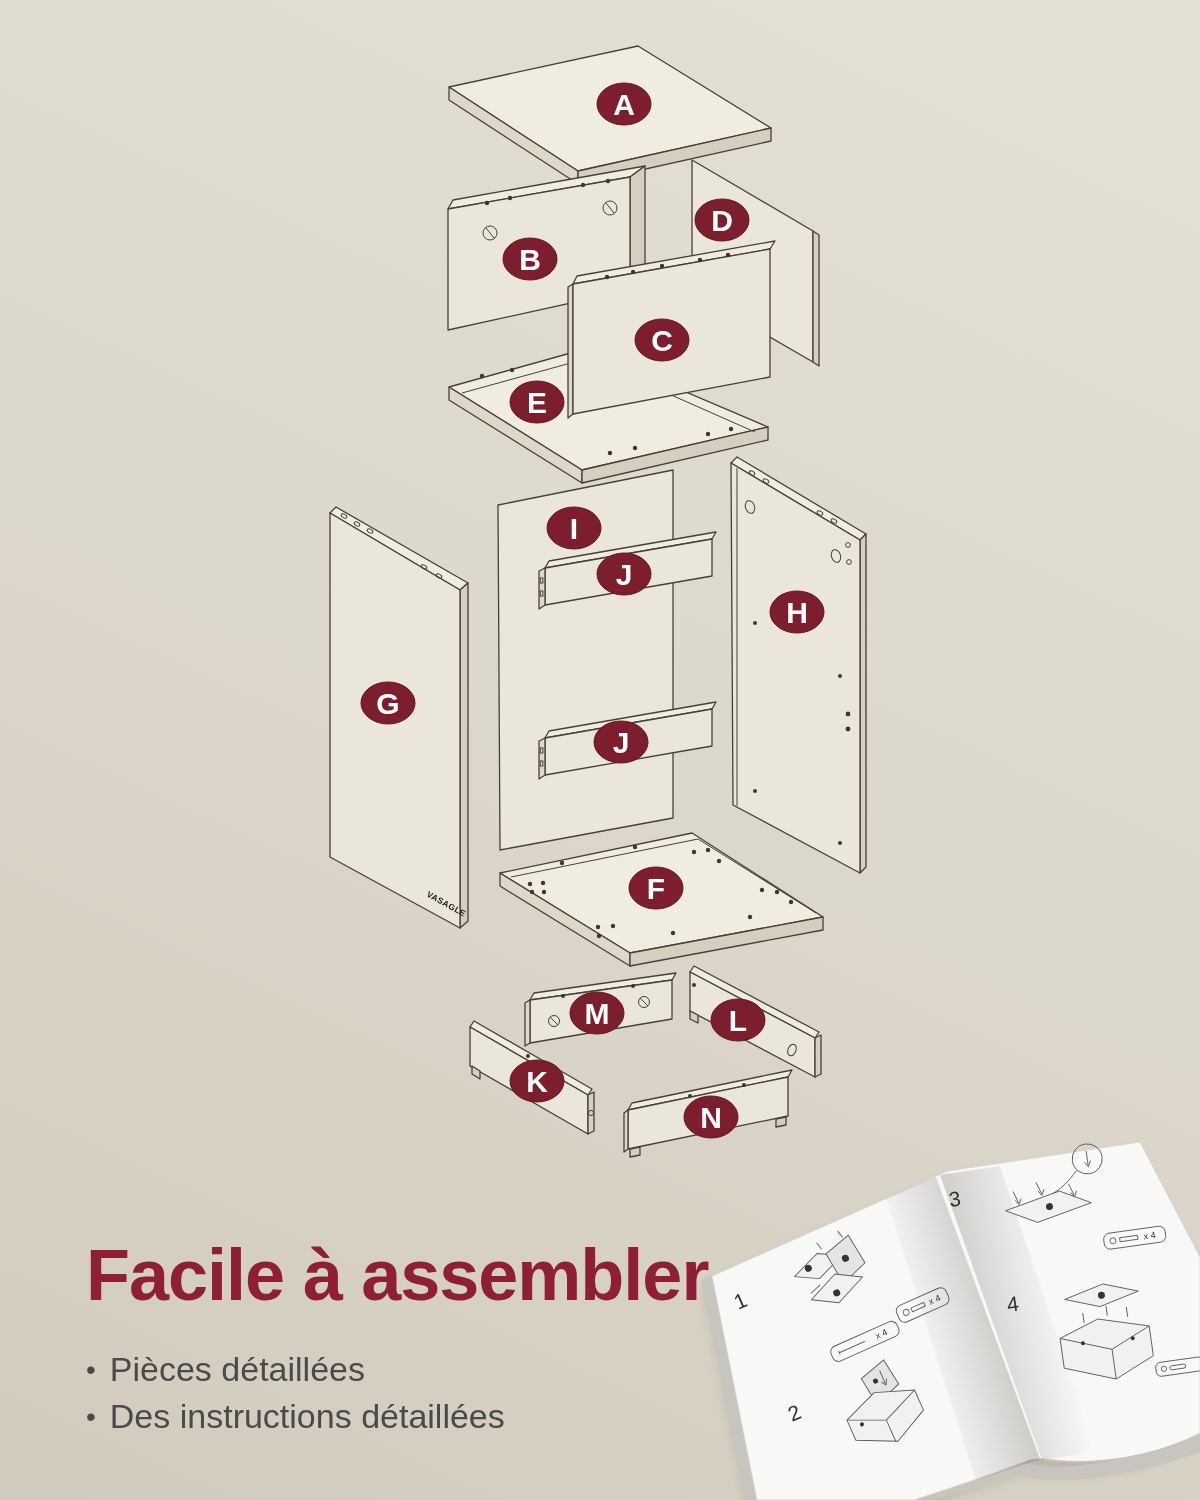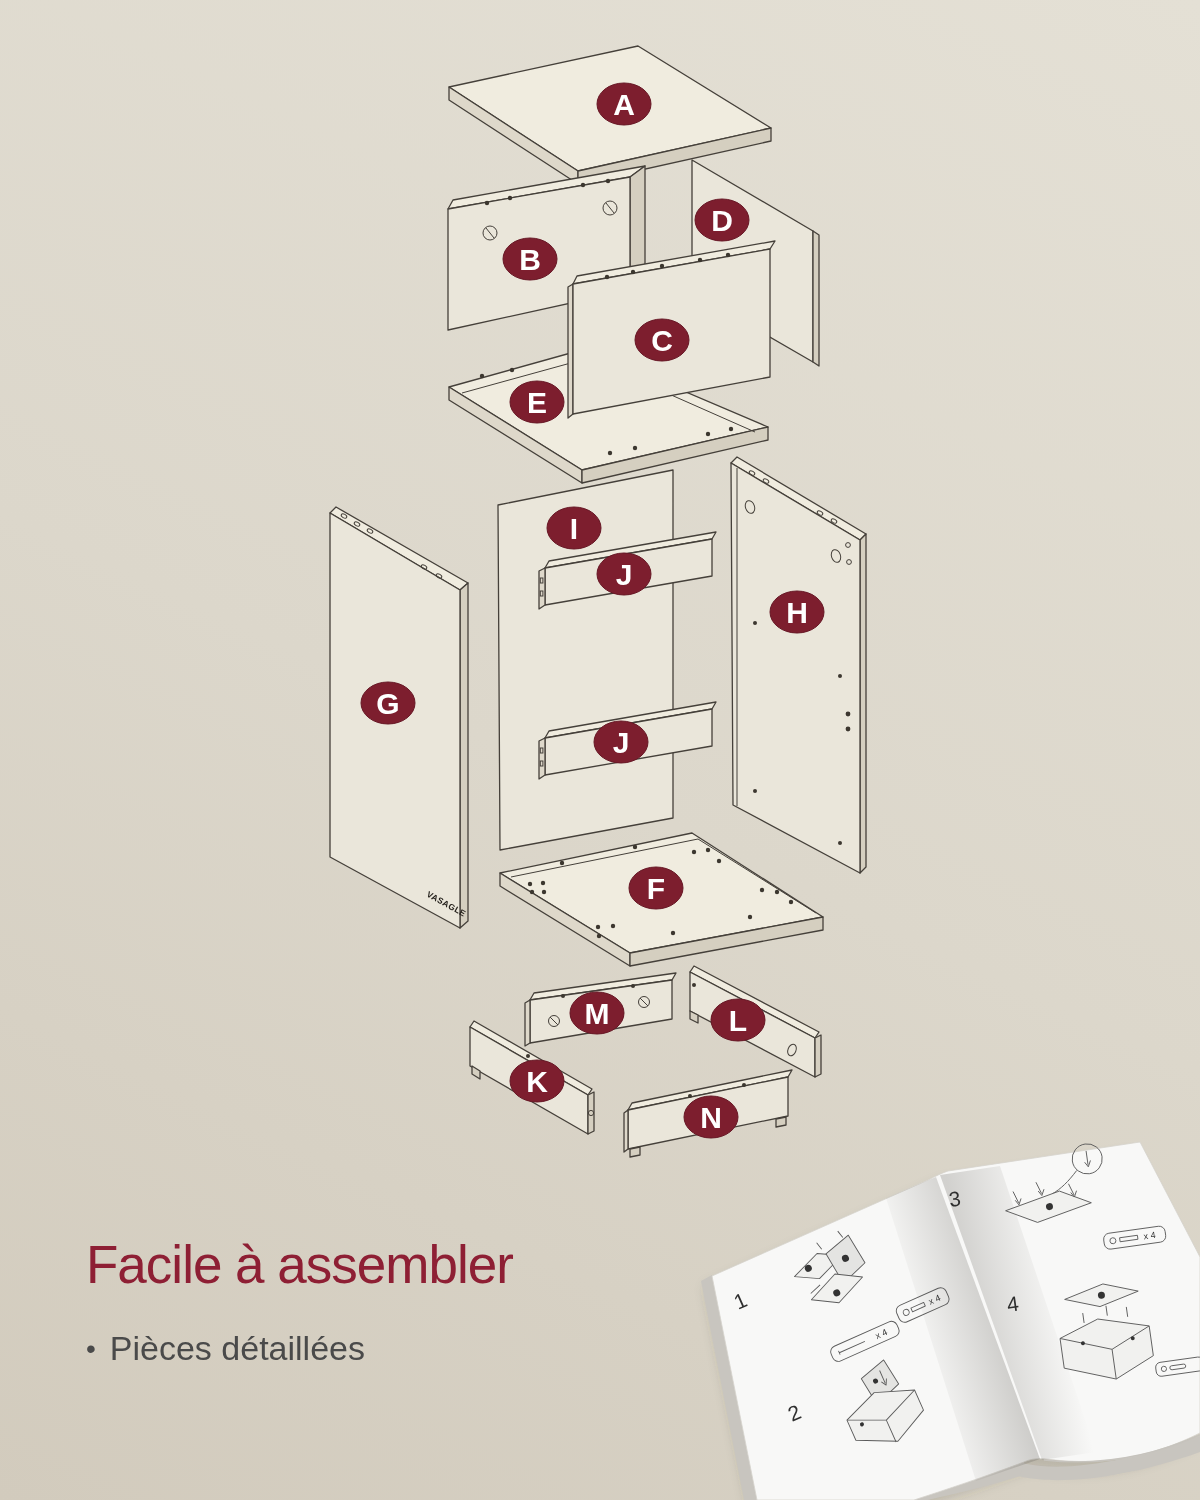--- a/index.html
+++ b/index.html
@@ -33,21 +33,21 @@
   .curl{fill:none;stroke:#c6c3bd;stroke-width:1.4;}
   .mini{fill:none;stroke:#5b5b5b;stroke-width:.9;stroke-linejoin:round;}
   .mini-fill{fill:#f1f1ef;stroke:#5b5b5b;stroke-width:.9;stroke-linejoin:round;}
   .mini-shade{fill:#e4e4e2;stroke:#5b5b5b;stroke-width:.9;}
   .mini-dot{fill:#333;stroke:none;}
   .step-num{font-size:21px;fill:#2f2f2f;font-family:"Liberation Sans",sans-serif;}
   .cnt{font-size:9px;fill:#333;font-family:"Liberation Sans",sans-serif;}
   
   .caption{position:absolute;left:86px;top:1234px;}
   .caption h1{
-    margin:0;font-size:53px;font-weight:400;letter-spacing:-1px;
+    margin:0;font-size:72px;font-weight:700;letter-spacing:-1px;
     color:var(--title,#8e1f34);font-family:"Liberation Sans",sans-serif;
   }
   .bullets{margin-top:30px;}
   .bullet{font-size:34px;color:var(--bullet-text,#4a4a4a);line-height:47px;}
   .bullet .mk{margin-right:14px;font-size:28px;vertical-align:2px;}
 </style>
 </head>
 <body>
 
 <div class="stage">
@@ -369,16 +369,17 @@
       <circle class="mini" cx="8" cy="0" r="2.6"></circle>
       <rect class="mini" x="14" y="-2" width="16" height="4" rx="2"></rect>
     </g>
   </g>
 </svg>
 
 <div class="caption">
   <h1>Facile à assembler</h1>
   <div class="bullets">
     <div class="bullet"><span class="mk">•</span><span>Pièces détaillées</span></div>
+    <div class="bullet"><span class="mk">•</span><span>Des instructions détaillées</span></div>
   </div>
 </div>
 
 </div>
 
 </body></html>

